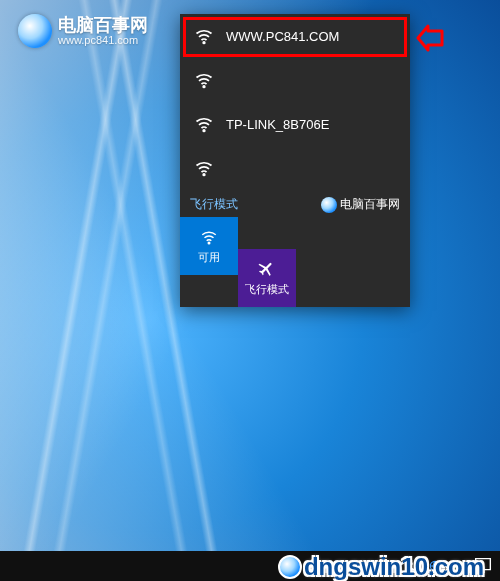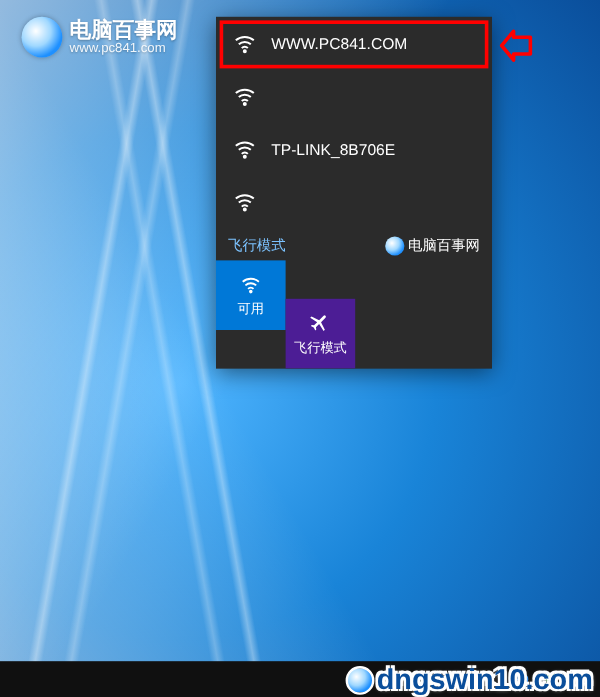--- a/index.html
+++ b/index.html
@@ -127,21 +127,21 @@
   }
   .tray-icon svg { width:14px; height:14px; }
   .speech-bubble {
     width:22px;height:22px;display:flex;align-items:center;justify-content:center;
     cursor:pointer;
   }
 
   
   .watermark {
     position: absolute;
-    right: 6px; bottom: 2px;
+    right: 16px; bottom: 2px;
     font-size: 24px;
     font-weight: bold;
     color: #0a4e9b;
     text-shadow:
       -2px -2px 0 #fff, 2px -2px 0 #fff,
       -2px  2px 0 #fff, 2px  2px 0 #fff,
       0 0 4px #fff;
     z-index: 10;
     pointer-events:none;
     display:flex; align-items:center; line-height:1;

